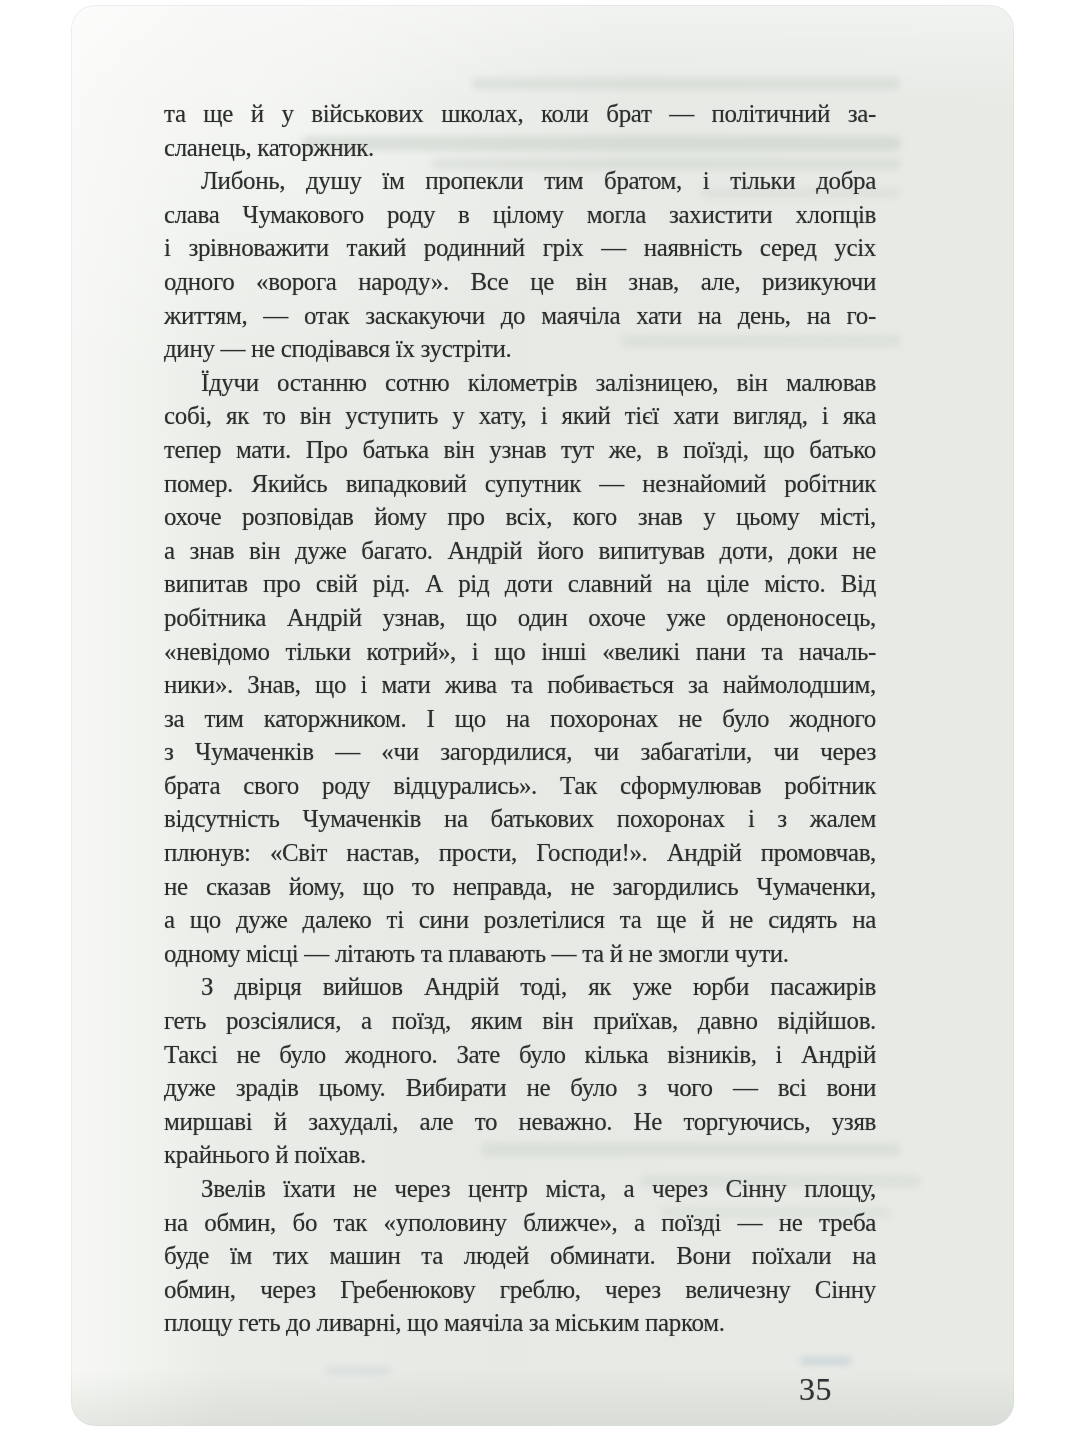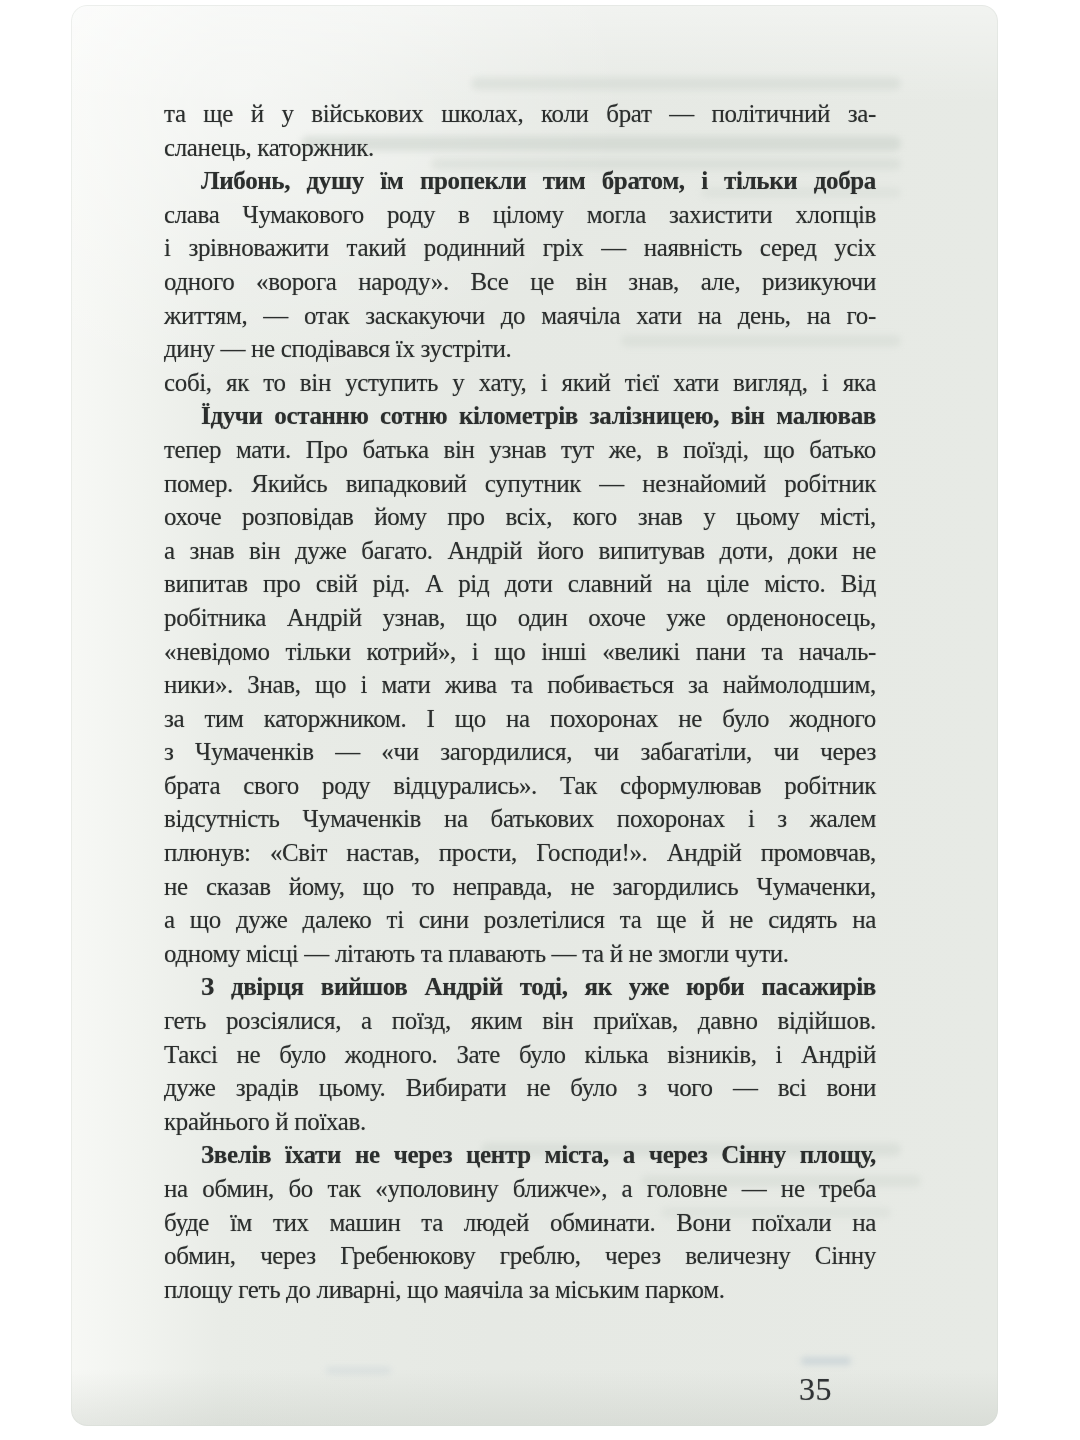--- a/index.html
+++ b/index.html
@@ -17,27 +17,28 @@
     height: 1440px;
     background: #ffffff;
   }
   
   .photo {
     position: absolute;
     left: 71px;
     top: 5px;
     width: 927px;
     height: 1421px;
-    border-radius: 16px;
+    border-radius: 24px;
     background:
       radial-gradient(ellipse 60% 30% at 18% 6%, rgba(255,255,255,0.55), rgba(255,255,255,0) 70%),
       linear-gradient(to top, rgba(186,192,184,0.30), rgba(186,192,184,0) 4%),
       linear-gradient(to bottom, rgba(255,255,255,0.45), rgba(255,255,255,0) 7%),
       linear-gradient(to right, #f7f8f5 0px, #f1f3ef 70px, #e9ece7 150px, #e6e9e4 420px, #e7eae5 100%);
     box-shadow: 0 0 0 1px rgba(210,214,208,0.35) inset;
+    padding-left: 16px;
   }
   
   .ghost {
     position: absolute;
     border-radius: 7px;
     background: #c0c9c1;
     filter: blur(3px);
   }
   .ghost.blue { background: #b4c3cd; }
   
@@ -57,21 +58,20 @@
     text-align-last: justify;
     -moz-text-align-last: justify;
     white-space: normal;
   }
   .line.para-end {
     text-align-last: left;
     -moz-text-align-last: left;
   }
   .line.para-start.indented {
     text-indent: 37px;
-    font-weight: bold;
   }
   .pagenum {
     position: absolute;
     left: 728px;
     top: 1366px;
     font-size: 32px;
     letter-spacing: 0.5px;
     color: #303335;
     text-shadow: 0 0 1px rgba(48,51,53,0.4);
   }
@@ -95,45 +95,46 @@
 
     <div class="textblock" id="textblock">
         <div class="line para-start">та ще й у військових школах, коли брат — політичний за-</div>
         <div class="line para-end">сланець, каторжник.</div>
         <div class="line para-start indented">Либонь, душу їм пропекли тим братом, і тільки добра</div>
         <div class="line">слава Чумакового роду в цілому могла захистити хлопців</div>
         <div class="line">і зрівноважити такий родинний гріх — наявність серед усіх</div>
         <div class="line">одного «ворога народу». Все це він знав, але, ризикуючи</div>
         <div class="line">життям, — отак заскакуючи до маячіла хати на день, на го-</div>
         <div class="line para-end">дину — не сподівався їх зустріти.</div>
+        <div class="line para-start indented">Їдучи останню сотню кілометрів залізницею, він малював</div>
         <div class="line">собі, як то він уступить у хату, і який тієї хати вигляд, і яка</div>
-        <div class="line para-start indented">Їдучи останню сотню кілометрів залізницею, він малював</div>
         <div class="line">тепер мати. Про батька він узнав тут же, в поїзді, що батько</div>
         <div class="line">помер. Якийсь випадковий супутник — незнайомий робітник</div>
         <div class="line">охоче розповідав йому про всіх, кого знав у цьому місті,</div>
         <div class="line">а знав він дуже багато. Андрій його випитував доти, доки не</div>
         <div class="line">випитав про свій рід. А рід доти славний на ціле місто. Від</div>
         <div class="line">робітника Андрій узнав, що один охоче уже орденоносець,</div>
         <div class="line">«невідомо тільки котрий», і що інші «великі пани та началь-</div>
         <div class="line">ники». Знав, що і мати жива та побивається за наймолодшим,</div>
         <div class="line">за тим каторжником. І що на похоронах не було жодного</div>
         <div class="line">з Чумаченків — «чи загордилися, чи забагатіли, чи через</div>
         <div class="line">брата свого роду відцурались». Так сформулював робітник</div>
         <div class="line">відсутність Чумаченків на батькових похоронах і з жалем</div>
         <div class="line">плюнув: «Світ настав, прости, Господи!». Андрій промовчав,</div>
         <div class="line">не сказав йому, що то неправда, не загордились Чумаченки,</div>
         <div class="line">а що дуже далеко ті сини розлетілися та ще й не сидять на</div>
         <div class="line para-end">одному місці — літають та плавають — та й не змогли чути.</div>
         <div class="line para-start indented">З двірця вийшов Андрій тоді, як уже юрби пасажирів</div>
         <div class="line">геть розсіялися, а поїзд, яким він приїхав, давно відійшов.</div>
         <div class="line">Таксі не було жодного. Зате було кілька візників, і Андрій</div>
         <div class="line">дуже зрадів цьому. Вибирати не було з чого — всі вони</div>
+        <div class="line">миршаві й захудалі, але то неважно. Не торгуючись, узяв</div>
         <div class="line para-end">крайнього й поїхав.</div>
         <div class="line para-start indented">Звелів їхати не через центр міста, а через Сінну площу,</div>
-        <div class="line">на обмин, бо так «уполовину ближче», а головне — не треба</div>
+        <div class="line">на обмин, бо так «уполовину ближче», а поїзді — не треба</div>
         <div class="line">буде їм тих машин та людей обминати. Вони поїхали на</div>
         <div class="line">обмин, через Гребенюкову греблю, через величезну Сінну</div>
         <div class="line para-end">площу геть до ливарні, що маячіла за міським парком.</div>
       </div>
 
     <div class="pagenum">35</div>
   </div>
 </div>
 
 </body></html>

